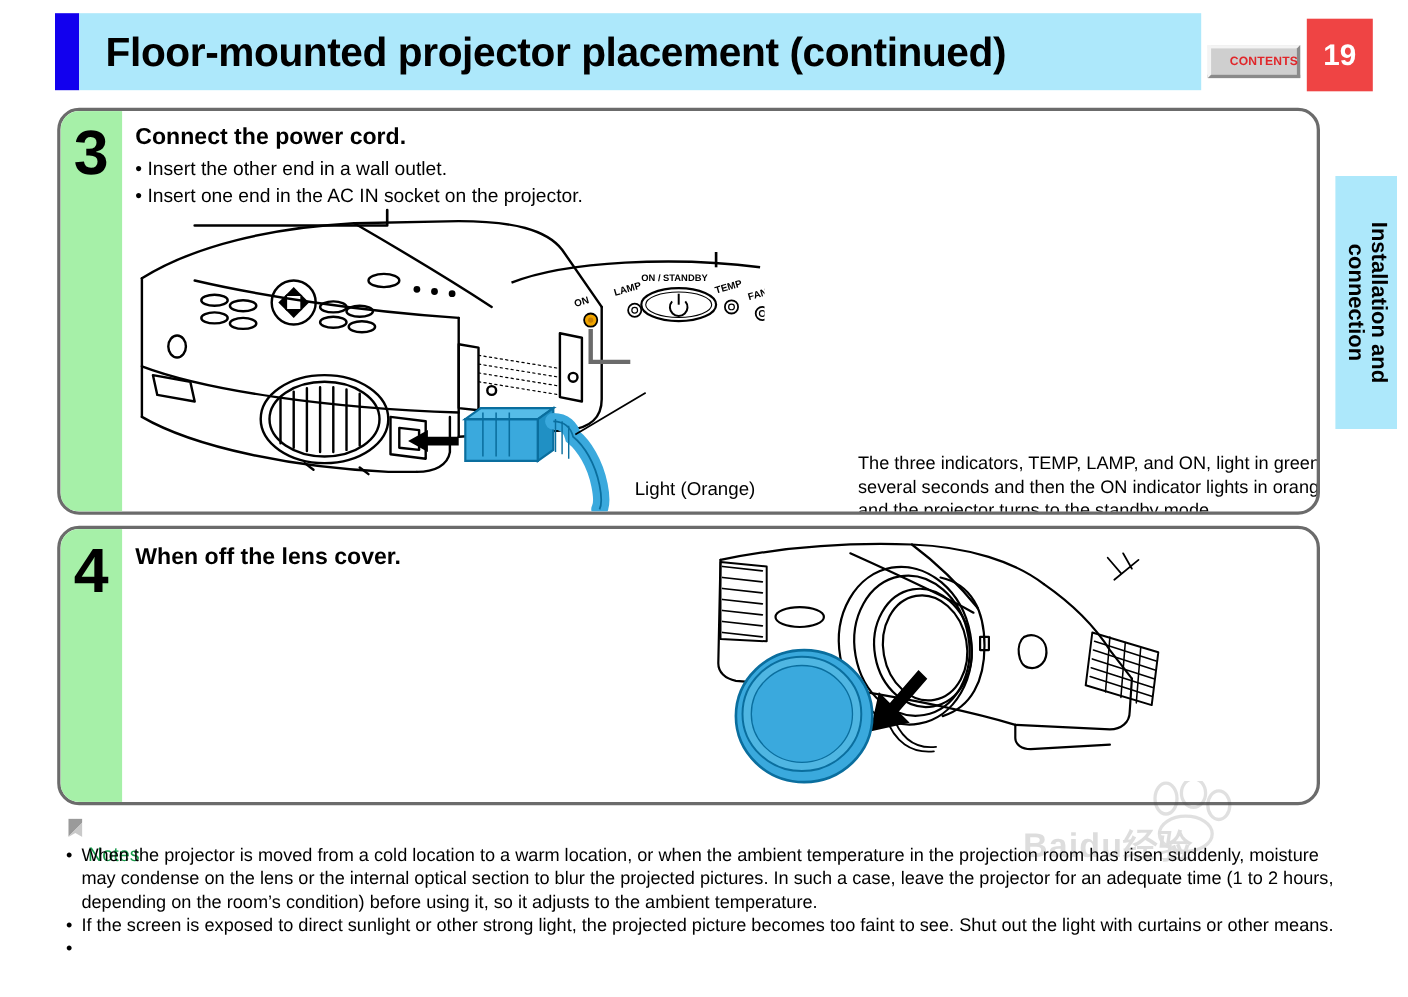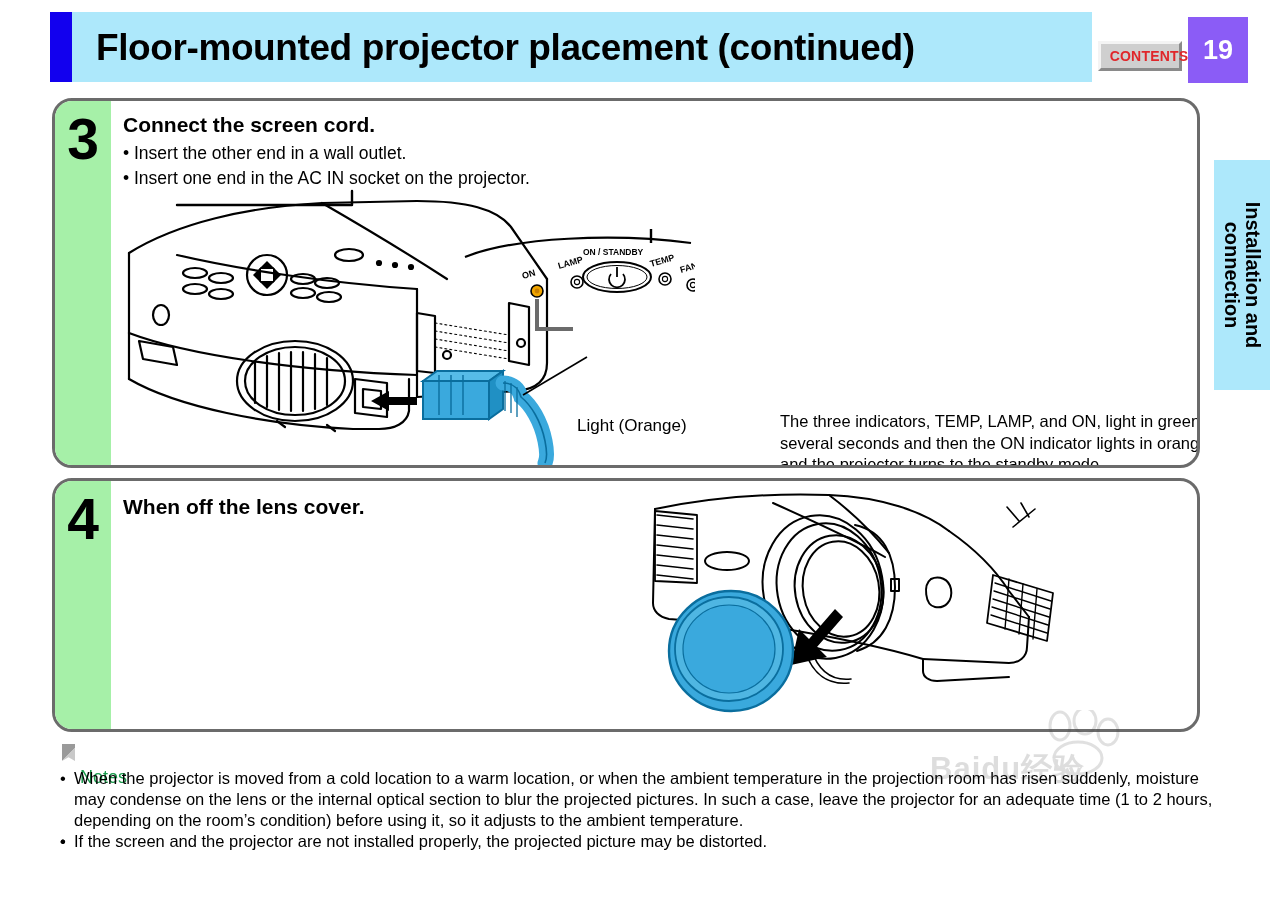--- a/index.html
+++ b/index.html
@@ -56,30 +56,30 @@
     border-right: 3px solid #8a8a8a;
     border-bottom: 3px solid #8a8a8a;
     box-sizing: border-box;
     display: flex;
     align-items: center;
     justify-content: center;
     cursor: pointer;
   }
   .contents-btn span {
     color: #e0262a;
-    font-size: 14px;
+    font-size: 11px;
     font-weight: bold;
     letter-spacing: 0.2px;
     margin-left: 18px;
   }
   .page-num-box {
     position: absolute;
     left: 1188px; top: 17px;
     width: 60px; height: 66px;
-    background: #8b5cf6;
+    background: #ef4444;
     display: flex;
     align-items: center;
     justify-content: center;
   }
   .page-num-box span {
     color: #fff;
     font-size: 27px;
     font-weight: bold;
   }
 
@@ -155,20 +155,21 @@
     font-size: 16.5px;
     line-height: 21.5px;
   }
   #indicator-text p { margin: 0 0 14px 0; }
 
   
   .callout-label {
     position: absolute;
     font-size: 17px;
     white-space: nowrap;
+    margin-top: 19px;
   }
   #label-light { left: 522px; top: 315px; }
 
   
   #notes {
     position: absolute;
     left: 58px; top: 742px;
     width: 1160px;
   }
   .notes-head {
@@ -248,21 +249,21 @@
   <div class="rot">
     <div>Installation and</div>
     <div>connection</div>
   </div>
 </div>
 
 <div id="step3-box" class="step-box">
   <div class="step-green"></div>
   <div id="step3-number" class="step-number">3</div>
 
-  <div class="step-heading" style="left:68px; top:12px;">Connect the screen cord.</div>
+  <div class="step-heading" style="left:68px; top:12px;">Connect the power cord.</div>
 
   <div class="step-bullets" style="left:68px; top:40px;">
     <div><span class="bdot">•</span><span>Insert the other end in a wall outlet.</span></div>
     <div><span class="bdot">•</span><span>Insert one end in the AC IN socket on the projector.</span></div>
   </div>
 
   <div style="position:absolute; left:62px; top:82px; width:620px; height:282px;">
     <svg width="620" height="282" viewBox="0 0 620 282">
       <g fill="none" stroke="#000" stroke-width="2.2" stroke-linejoin="round" stroke-linecap="round">
 
@@ -451,24 +452,24 @@
   <div class="notes-head">
     <div class="notes-flag"></div>
     <div class="notes-title">Notes</div>
   </div>
   <div class="note-item">
     <span class="nb">•</span>
     <span>When the projector is moved from a cold location to a warm location, or when the ambient temperature in the projection room has risen suddenly, moisture may condense on the lens or the internal optical section to blur the projected pictures. In such a case, leave the projector for an adequate time (1 to 2 hours, depending on the room’s condition) before using it, so it adjusts to the ambient temperature.</span>
   </div>
   <div class="note-item">
     <span class="nb">•</span>
+    <span>If the screen is exposed to direct sunlight or other strong light, the projected picture becomes too faint to see.  Shut out the light with curtains or other means.</span>
   </div>
   <div class="note-item">
     <span class="nb">•</span>
-    <span>If the screen and the projector are not installed properly, the projected picture may be distorted.</span>
   </div>
 </div>
 
 <div id="watermark">
   <svg class="paw" viewBox="0 0 86 66">
     <g fill="none" stroke="#444" stroke-width="3">
       <ellipse cx="22" cy="16" rx="10" ry="14"></ellipse>
       <ellipse cx="47" cy="11" rx="11" ry="13"></ellipse>
       <ellipse cx="70" cy="22" rx="10" ry="13"></ellipse>
       <ellipse cx="40" cy="48" rx="24" ry="16"></ellipse>

